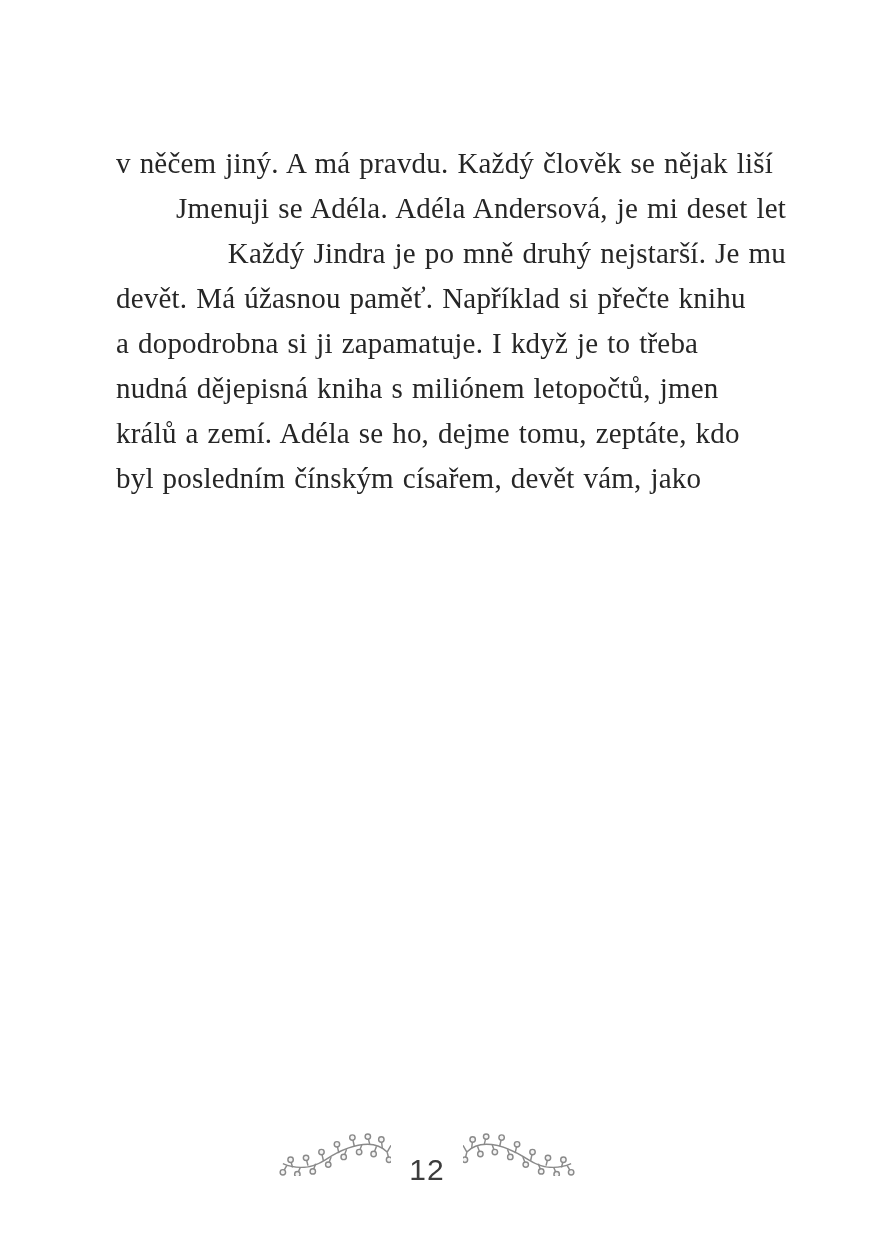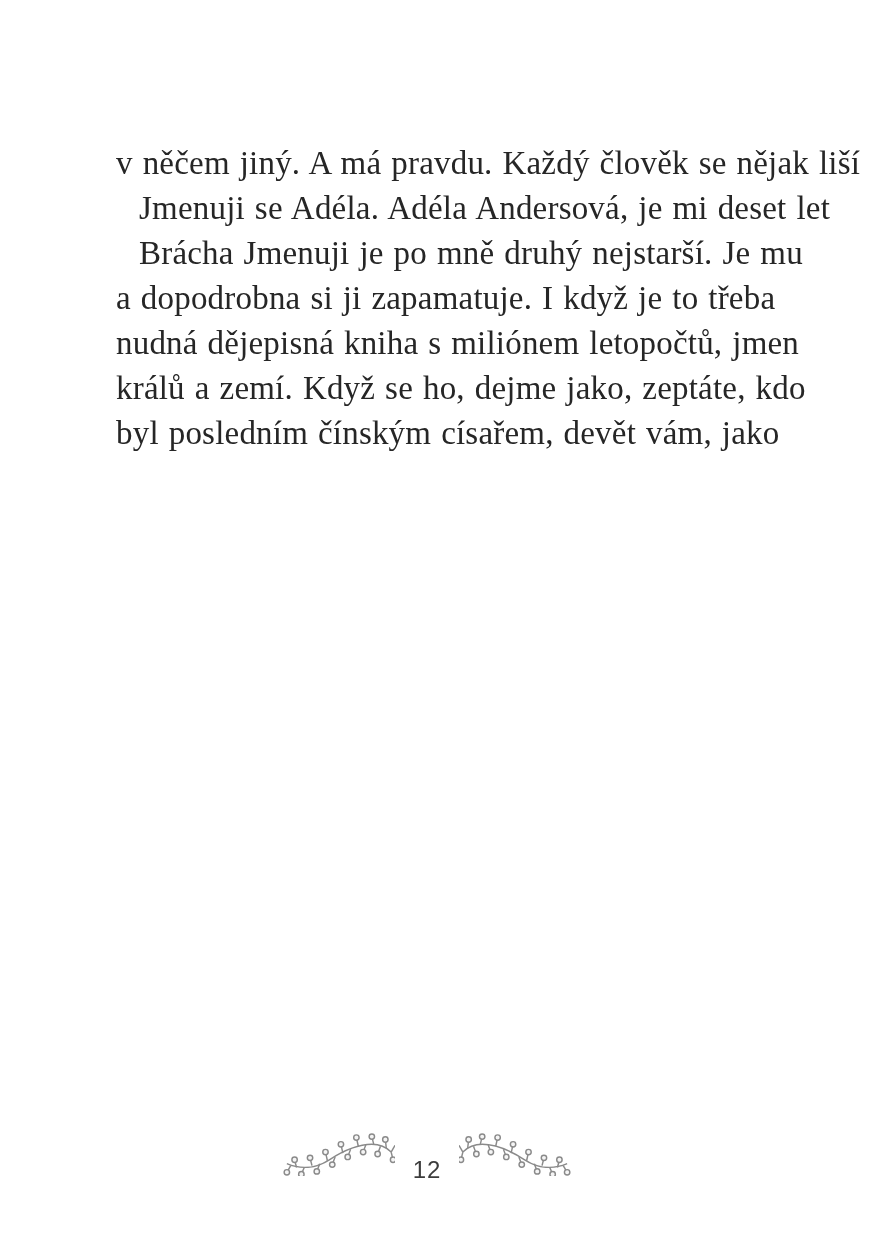--- a/index.html
+++ b/index.html
@@ -7,61 +7,62 @@
     position:relative;
     width:874px;height:1240px;
     background:#ffffff;
     overflow:hidden;
     font-family:"Liberation Serif", serif;
   }
   
   .text-block{
     position:absolute;
     left:116px; top:141px; width:670px;
-    font-size:33px; line-height:45px;
+    font-size:29px; line-height:45px;
     color:#262626;
     letter-spacing:0.2px;
     word-spacing:1.5px;
   }
   .text-line{white-space:nowrap;}
-  .text-line.indent{padding-left:23px;}
+  .text-line.indent{padding-left:23px;text-align:right;}
 
   
   .illustration{
     position:absolute; left:0; top:600px; width:874px; height:500px;
   }
   .nail-svg{
     position:absolute; left:352px; top:632px; width:96px; height:64px;
   }
 
   
   .footer{
     position:absolute; left:0; top:1128px; width:874px; height:52px;
     display:flex; align-items:center; justify-content:center; gap:18px;
     transform:translateX(-10px);
   }
   .sprig{width:112px;height:44px;}
   .sprig.flip{transform:scaleX(-1);}
   .page-number{
     font-family:"Liberation Sans", sans-serif;
-    font-size:24px; color:#3c3c3c; letter-spacing:1px;margin-top:32px;
+    font-size:30px; color:#3c3c3c; letter-spacing:1px;margin-top:32px;
   }
 </style>
 </head>
 <body>
 
 <div class="page">
 
   <div class="text-block" style="color: rgb(38, 38, 38);">
       <div class="text-line">v něčem jiný. A má pravdu. Každý člověk se nějak liší</div>
       <div class="text-line indent">Jmenuji se Adéla. Adéla Andersová, je mi deset let</div>
-      <div class="text-line indent">Brácha Jmenuji je po mně druhý nejstarší. Je mu</div>
+      <div class="text-line indent">Každý Jindra je po mně druhý nejstarší. Je mu</div>
+      <div class="text-line">devět. Má úžasnou paměť. Například si přečte knihu</div>
       <div class="text-line">a dopodrobna si ji zapamatuje. I když je to třeba</div>
       <div class="text-line">nudná dějepisná kniha s miliónem letopočtů, jmen</div>
-      <div class="text-line">králů a zemí. Když se ho, dejme jako, zeptáte, kdo</div>
+      <div class="text-line">králů a zemí. Adéla se ho, dejme tomu, zeptáte, kdo</div>
       <div class="text-line">byl posledním čínským císařem, devět vám, jako</div>
     </div>
 
   <div class="illustration">
 
     <svg class="nail-svg" viewBox="0 0 96 64">
       <line x1="34" y1="24" x2="66" y2="45" stroke="#4a4a4a" stroke-width="3.5" stroke-linecap="round"></line>
       <path d="M50,48 L62,38 L74,46" fill="none" stroke="#5a5a5a" stroke-width="2"></path>
       <circle cx="31" cy="20" r="9.5" fill="#4e4e4e" stroke="#333" stroke-width="1.5"></circle>
       <circle cx="28" cy="17" r="3" fill="#6e6e6e"></circle>

